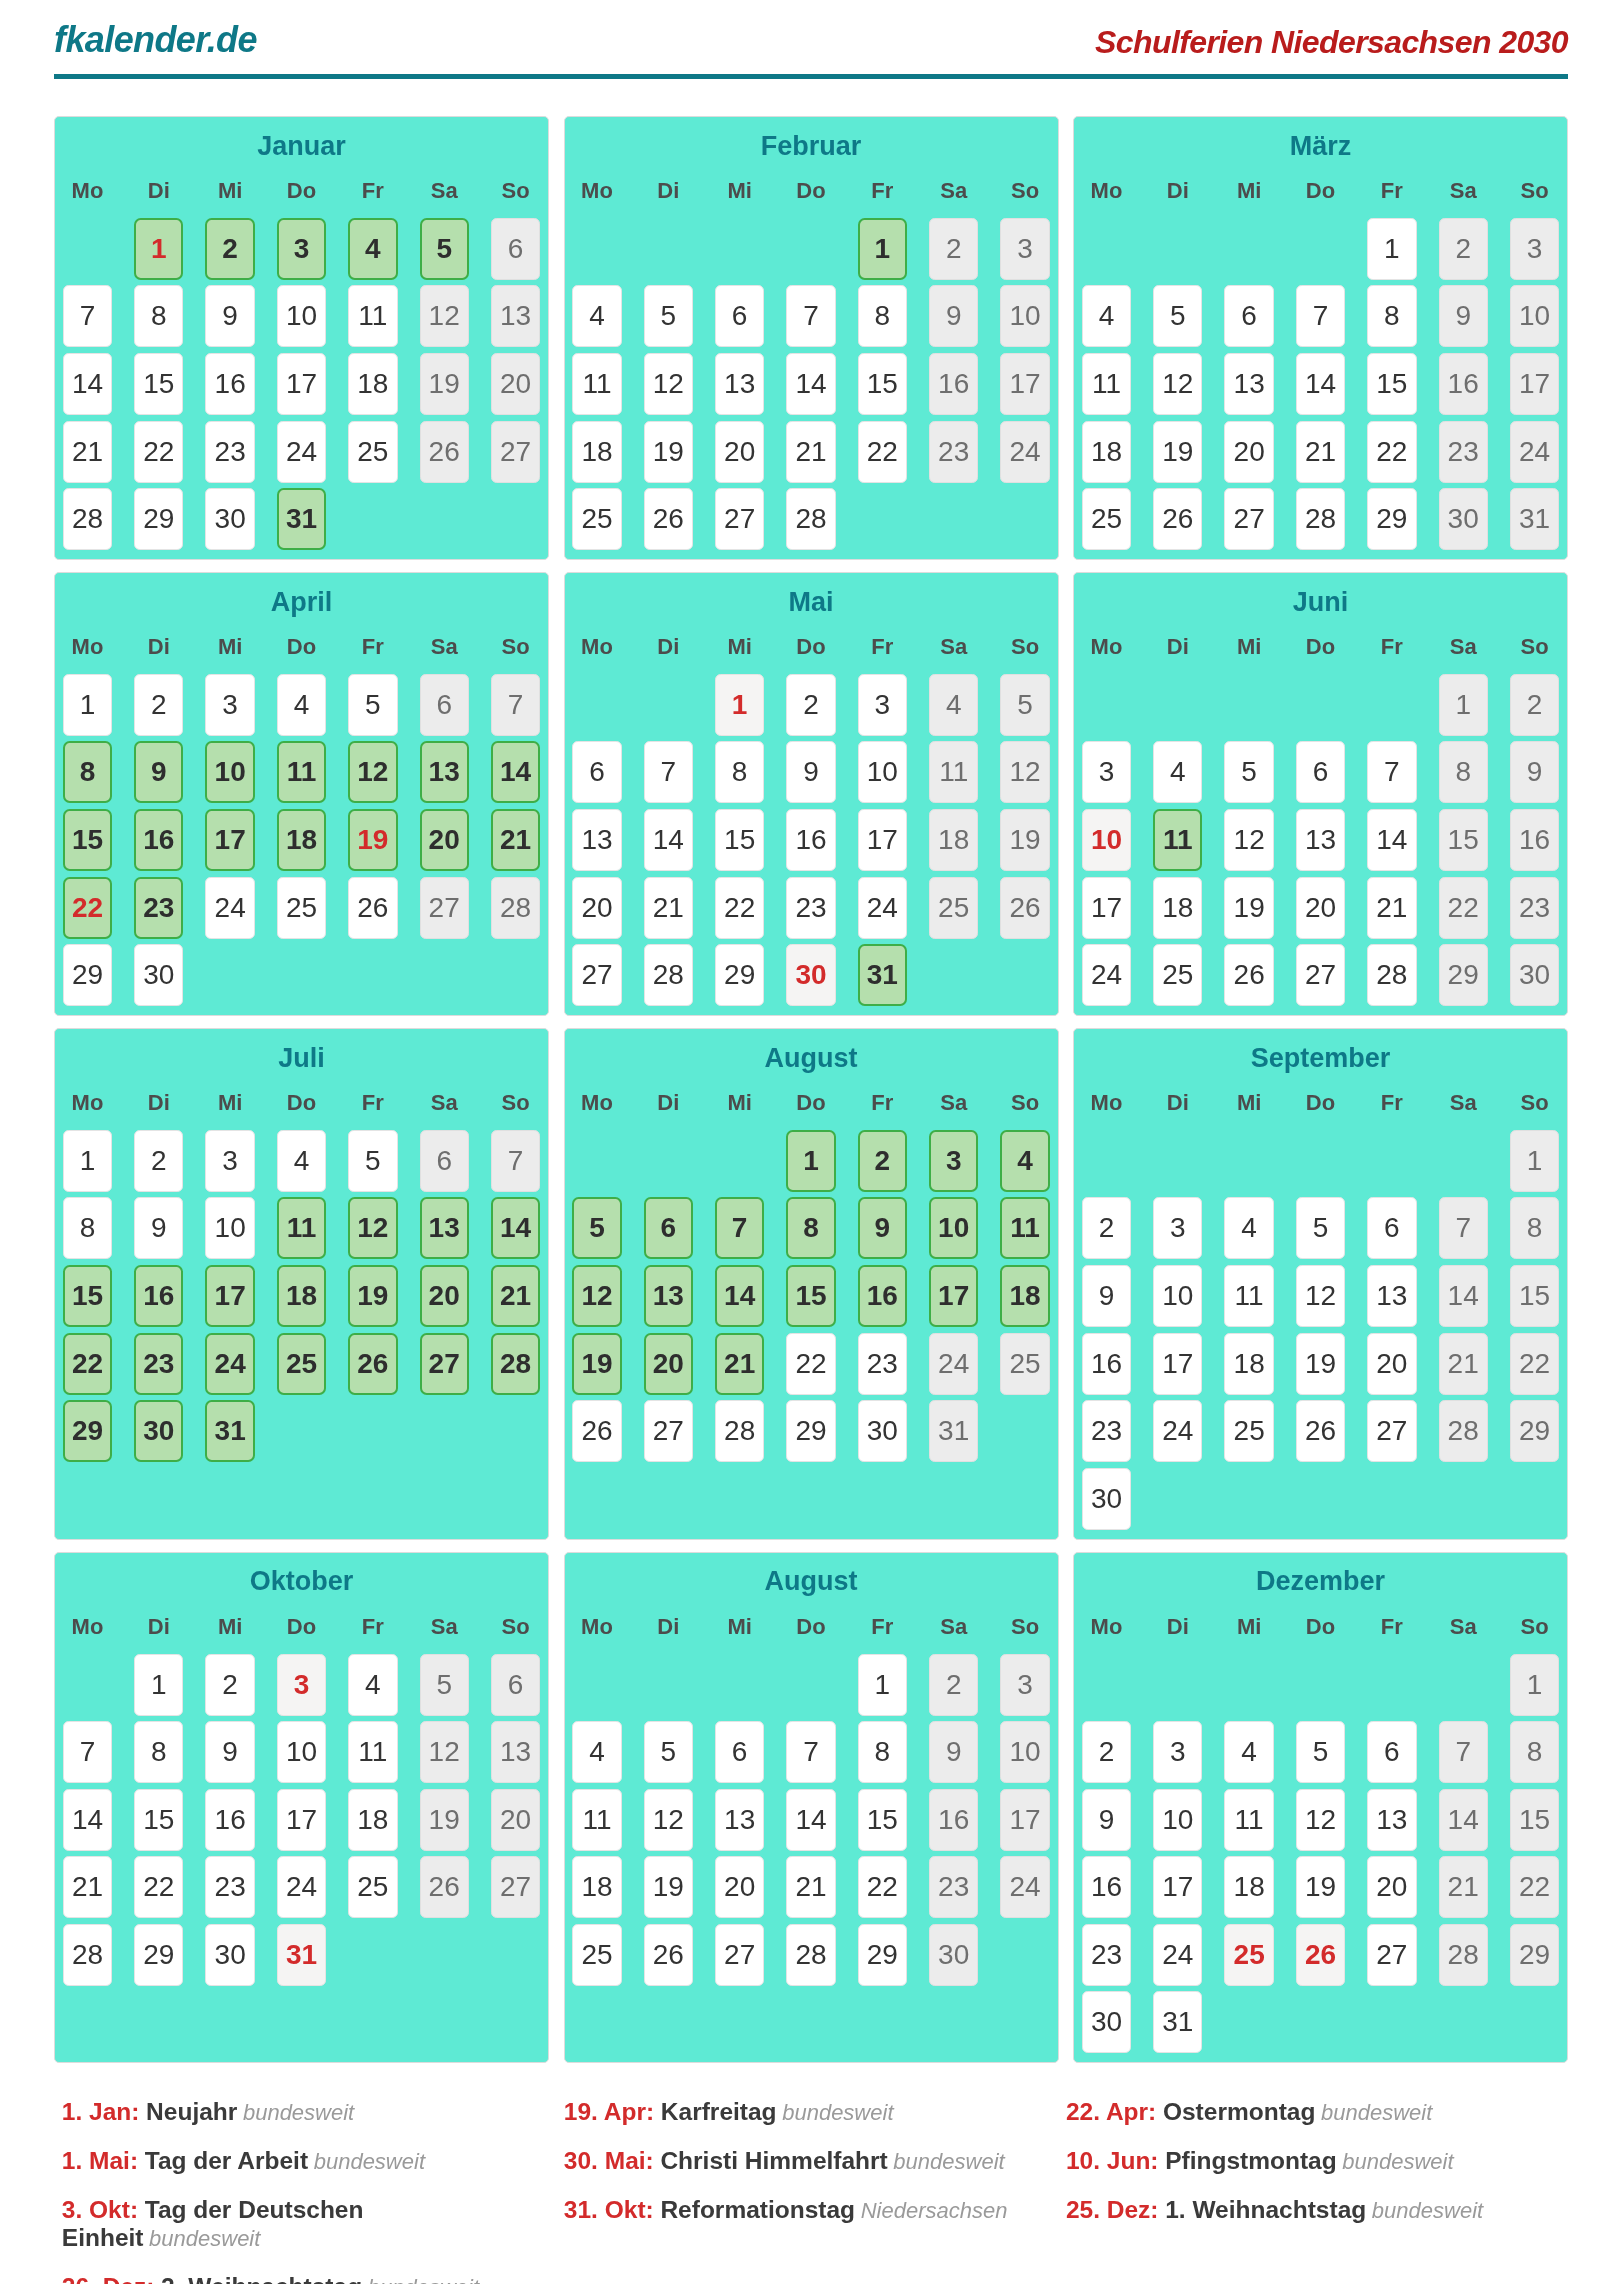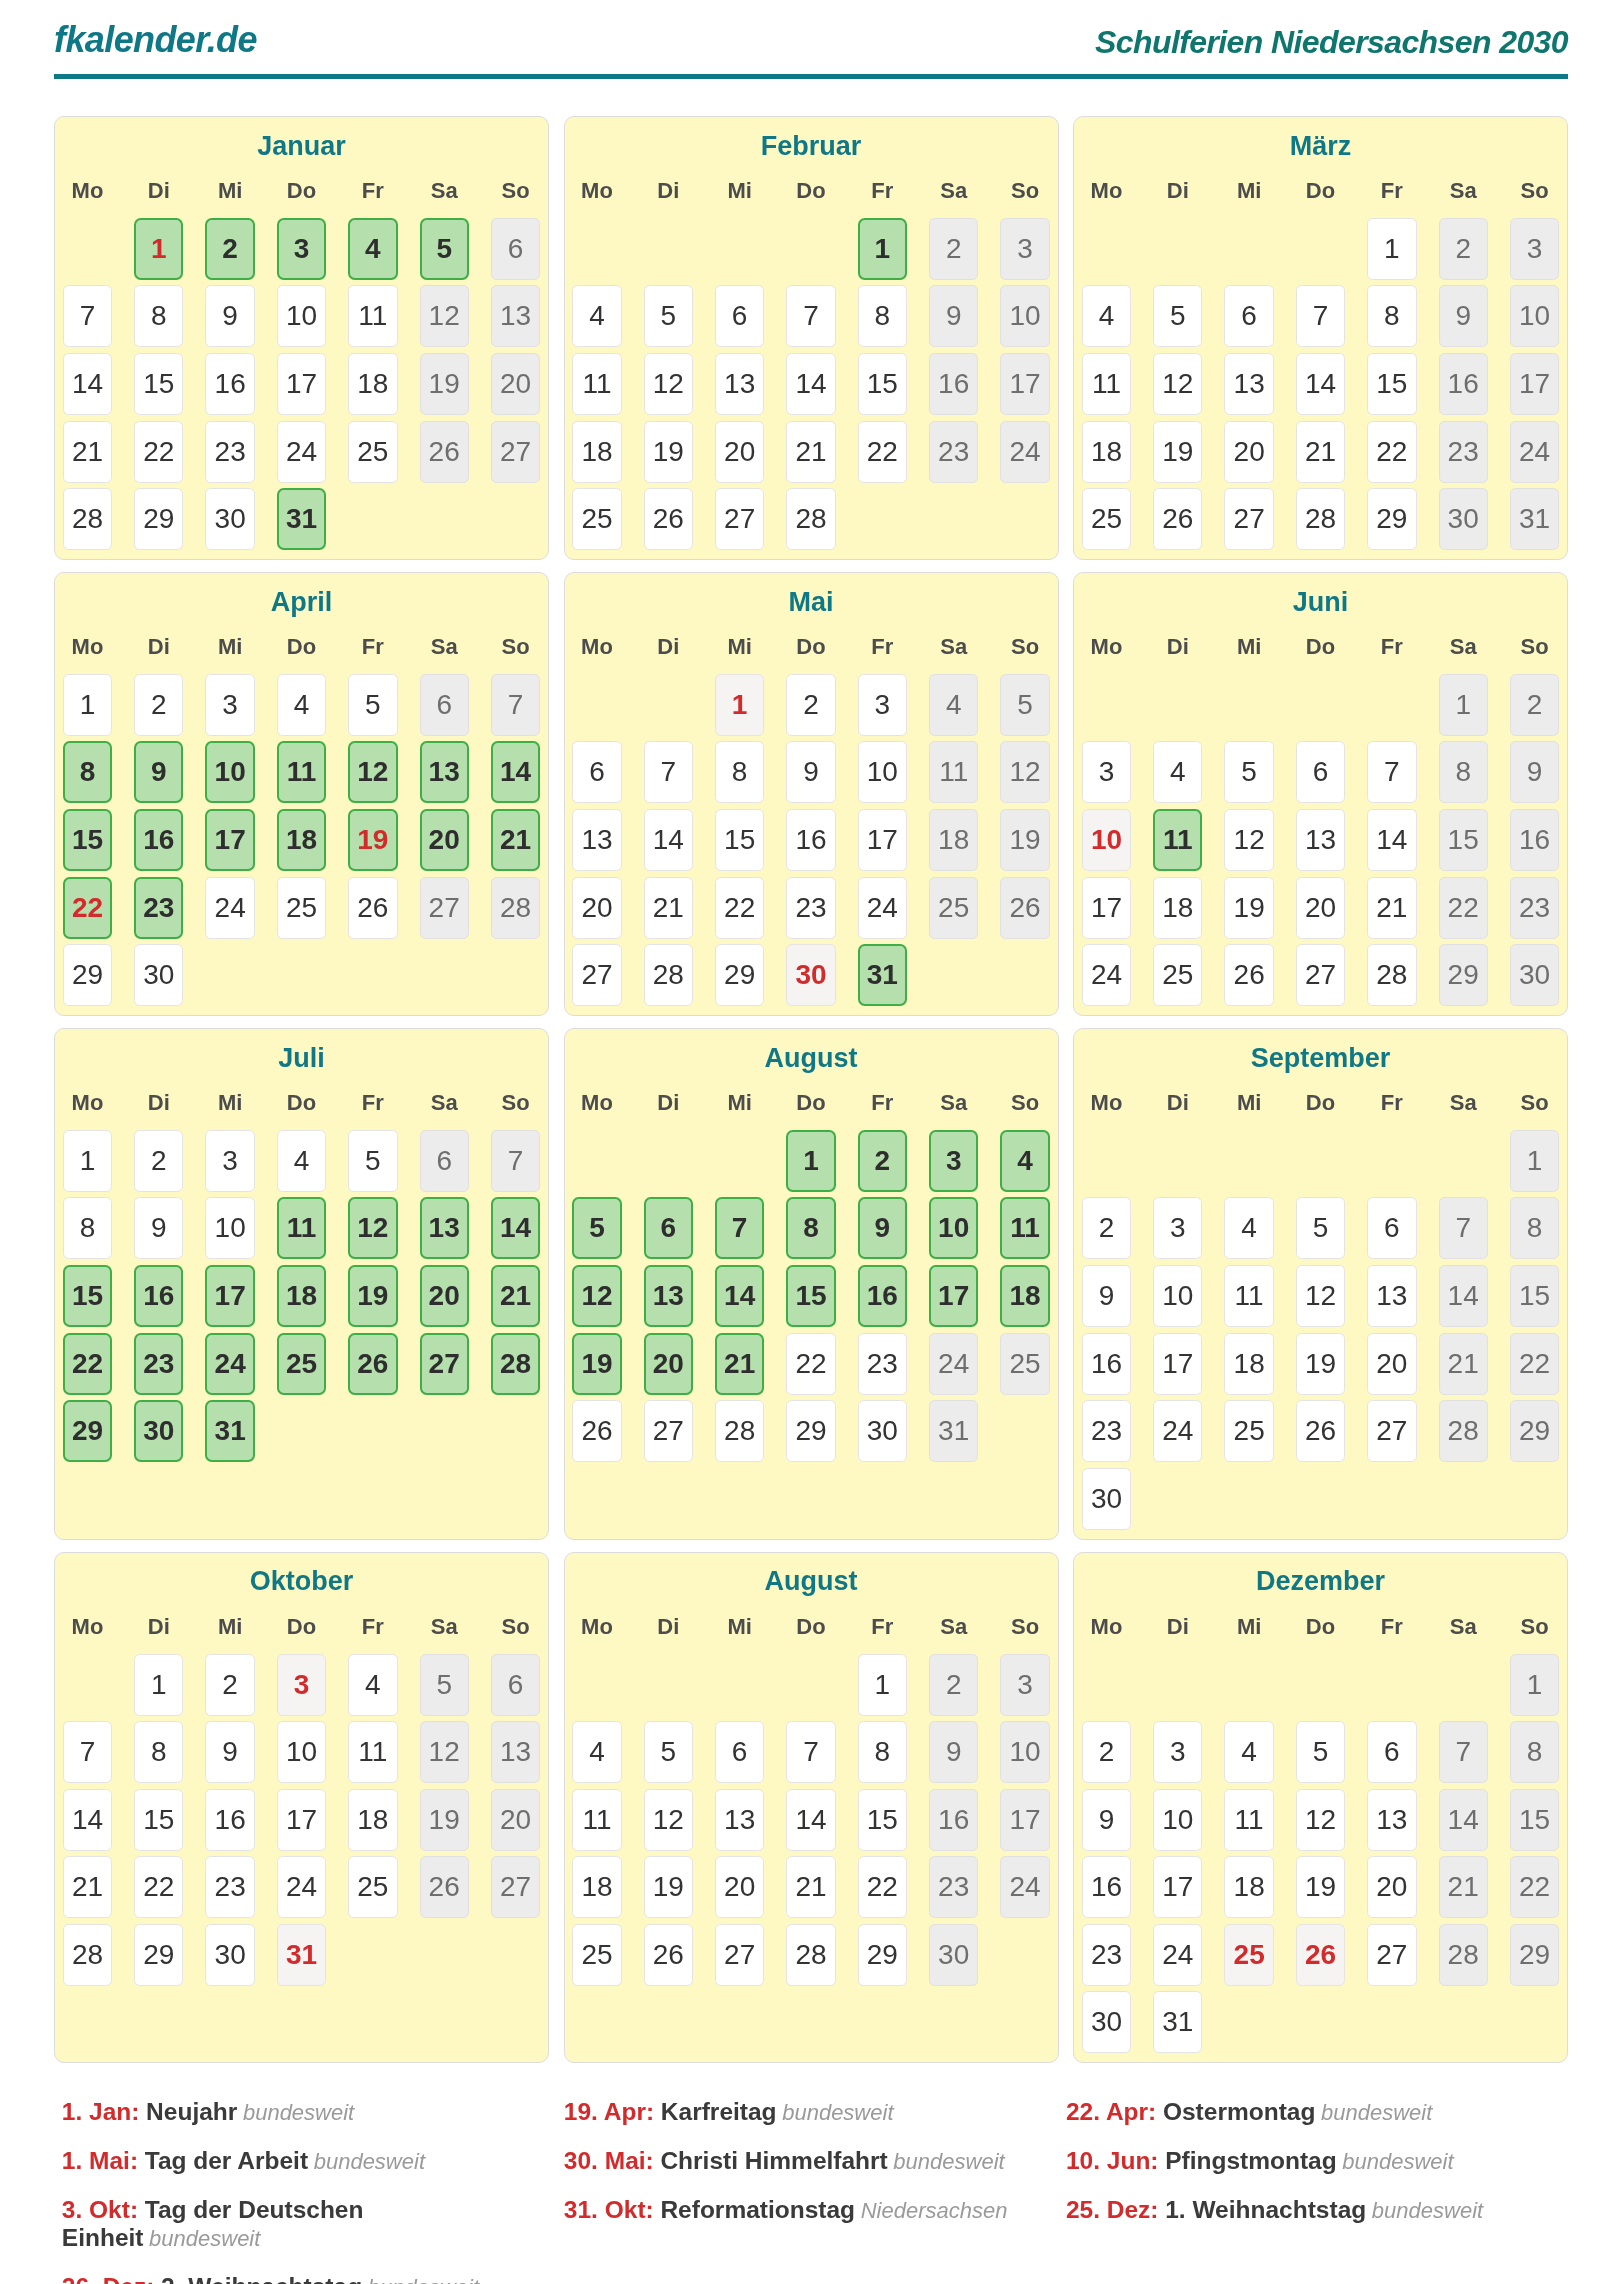--- a/index.html
+++ b/index.html
@@ -17,36 +17,36 @@
     display:flex; justify-content:space-between; align-items:flex-end;
     border-bottom:5.6px solid var(--accent,#0e7887);
     padding-bottom:13.4px;
     font-style:italic;
   }
   .logo {
     font-size:36px; font-weight:700; color:var(--accent,#0e7887);
     letter-spacing:-0.6px;
   }
   .page-title {
-    font-size:32px; font-weight:700; color:#0f766e;
+    font-size:32px; font-weight:700; color:#b91c1c;
     letter-spacing:-0.6px;
   }
 
   
   .months {
     margin-top:37px;
     display:grid;
     grid-template-columns:repeat(3,1fr);
     column-gap:14.5px; row-gap:12.3px;
     align-items:stretch;
   }
   .month-panel {
-    background:#fef9c3;
+    background:#5eead4;
     border:1.1px solid #dcdcdc;
-    border-radius:10px;
+    border-radius:5px;
     padding:10px 7.8px 9px 7.8px;
   }
   .month-title {
     text-align:center;
     font-size:27px; font-weight:700;
     color:var(--accent,#0e7887);
     margin:3.3px 0 14.5px 0;
   }
   .wk-head, .mgrid {
     display:grid; grid-template-columns:repeat(7,1fr);

